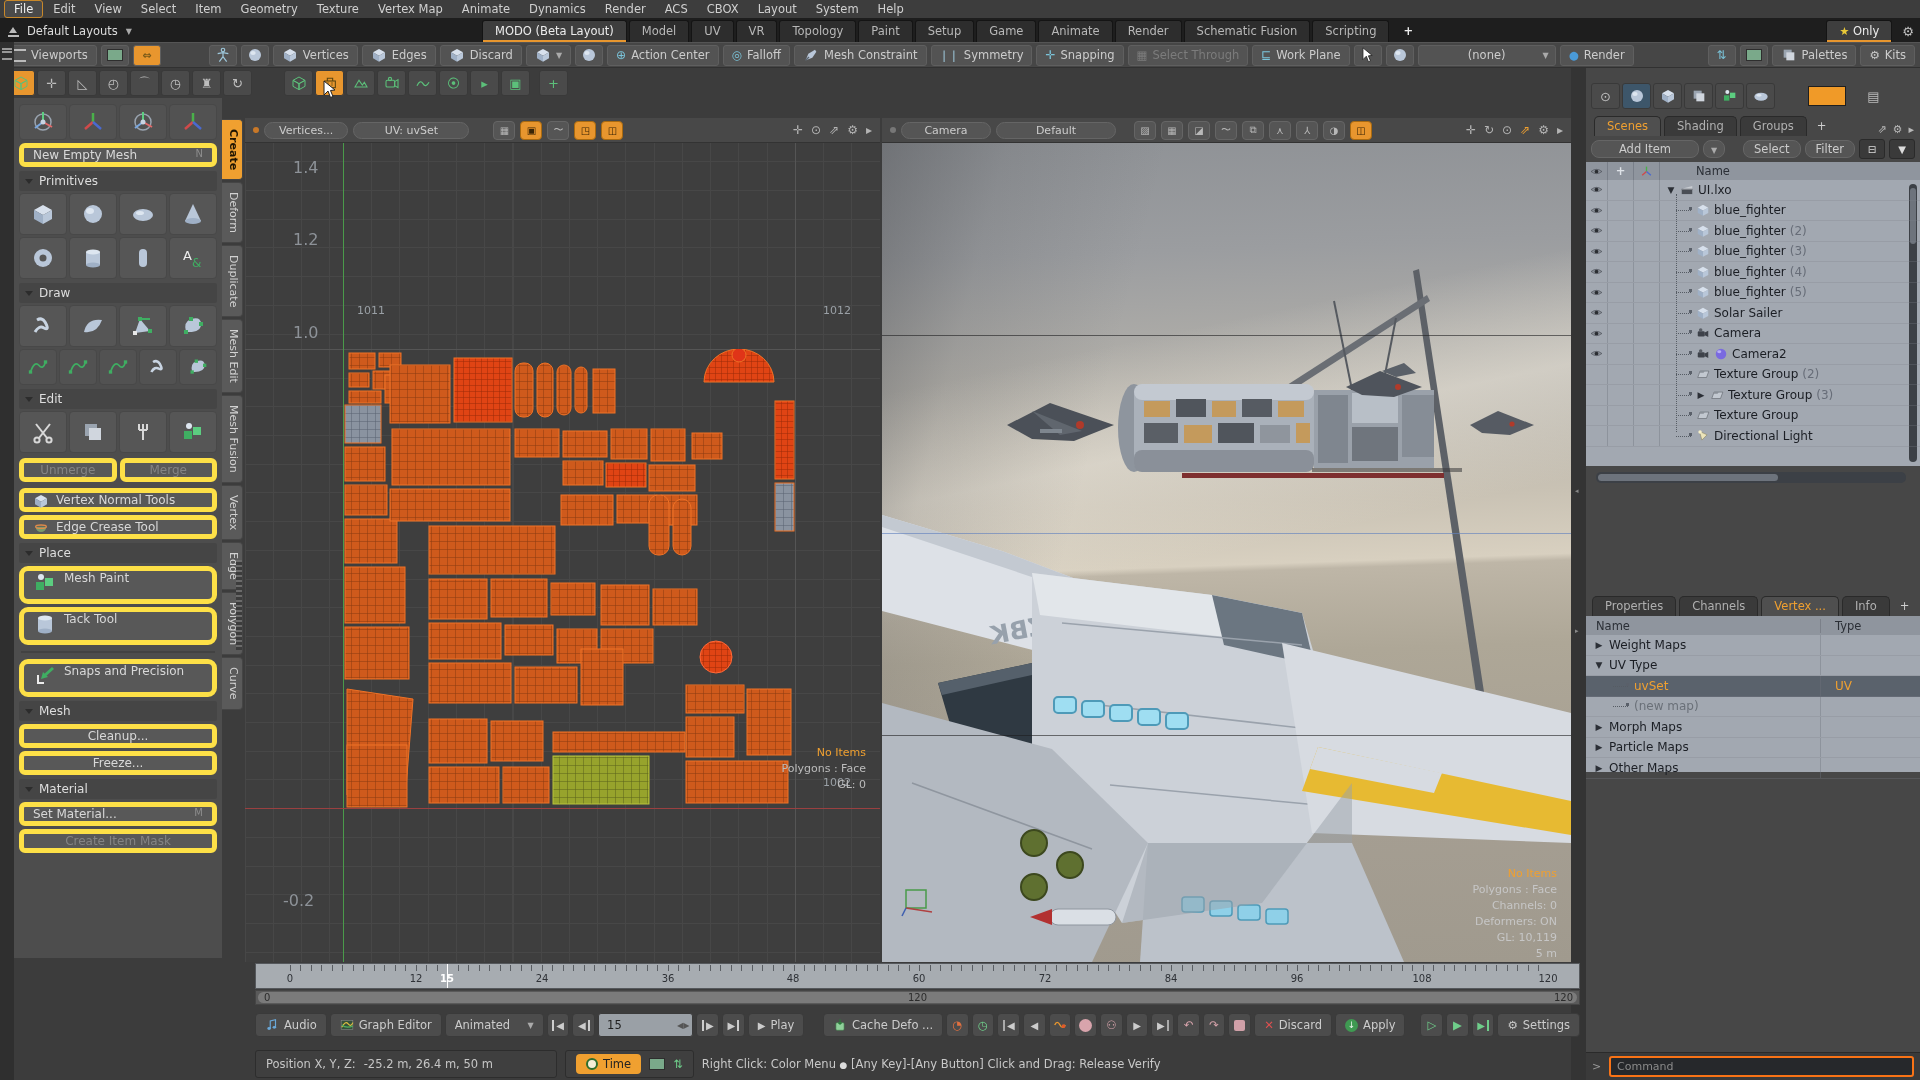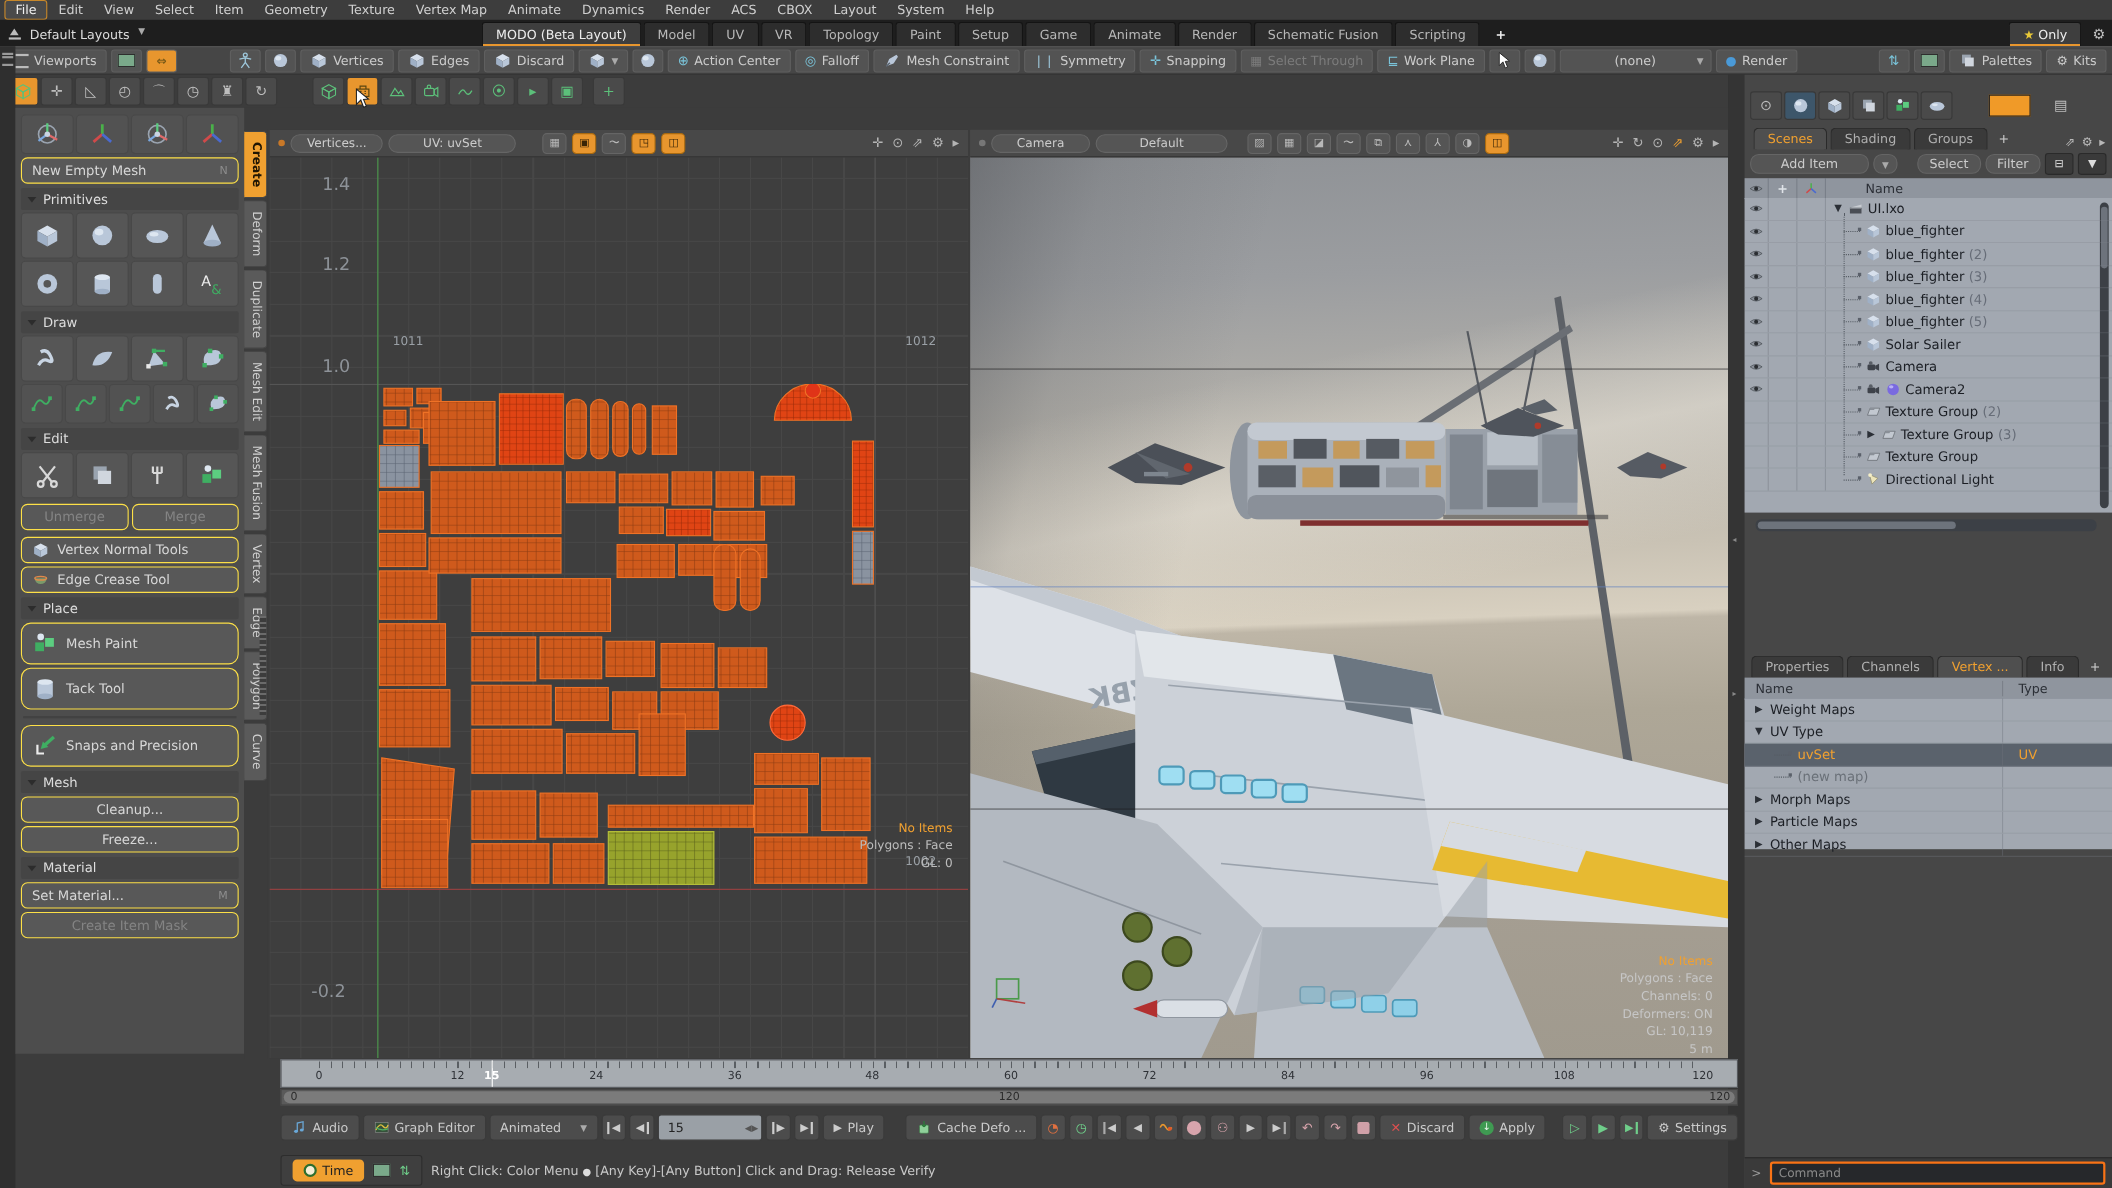--- a/index.html
+++ b/index.html
@@ -11,21 +11,21 @@
 
   
   .menubar{position:absolute;left:0;top:0;width:1920px;height:18px;background:#3d3d3d;
            display:flex;align-items:center;padding:0 4px;box-sizing:border-box;gap:1px}
   .mitem{padding:0 9px;font-size:11.5px;color:#d0d0d0;line-height:16px}
   .mitem.file{border:1px solid #c8882a;border-radius:3px;background:#4a4a4a;color:#f0f0f0}
 
   
   .tabrow{position:absolute;left:0;top:18px;width:1920px;height:24px;background:#1e1e1e;
           display:flex;align-items:flex-end;box-sizing:border-box}
-  .dlwrap{display:flex;gap:8px;width:438px;box-sizing:border-box;padding:0 0 4px 8px;flex:none}
+  .dlwrap{display:flex;align-items:center;gap:8px;width:482px;box-sizing:border-box;padding:0 0 4px 8px;flex:none}
   .ejicon{width:11px;height:10px;border-bottom:2px solid #bbb;position:relative}
   .ejicon::before{content:"";position:absolute;left:1px;bottom:2px;border-left:4px solid transparent;
           border-right:4px solid transparent;border-bottom:6px solid #bbb}
   .dlabel{font-size:11.5px;color:#ddd}
   .caret{font-size:8px;color:#aaa}
   .ltab{background:#2d2d2d;color:#b8b8b8;font-size:11.5px;padding:3px 12px 4px;margin-right:2px;
         border:1px solid #141414;border-bottom:none;border-radius:3px 3px 0 0;white-space:nowrap}
   .ltab.active{background:#3e3e3e;color:#ececec;box-shadow:inset 0 -2px 0 #e8962e}
   .tr-right{margin-left:auto;display:flex;align-items:flex-end;gap:8px;padding-right:6px}
   .star{color:#e8c838;font-size:11px}
@@ -66,21 +66,21 @@
   
   .sidebar{position:absolute;left:14px;top:98px;width:208px;height:860px;background:#4d4d4d;
            padding:4px 5px;box-sizing:border-box}
   .shead{display:flex;align-items:center;gap:6px;background:#454545;border-radius:2px;height:20px;
          padding:0 6px;color:#dedede;font-size:12px;margin:4px 0 2px}
   .tri{width:0;height:0;border-left:4px solid transparent;border-right:4px solid transparent;border-top:5px solid #2c2c2c}
   .irow{display:flex;gap:2px;margin:2px 0}
   .icell{flex:1;height:40px;background:#565656;border:1px solid #484848;border-radius:4px;
          display:flex;align-items:center;justify-content:center}
   .icell.t{height:34px;background:#525252}
-  .sbtn{display:flex;align-items:center;background:#585858;border:1px solid #fde047;border-radius:6px;
+  .sbtn{display:flex;background:#585858;border:5px solid #fde047;border-radius:6px;
         height:24px;padding:0 9px;margin:3px 0;color:#d8d8d8;font-size:12px;gap:7px;box-sizing:border-box}
   .sbtn.center{justify-content:center}
   .sbtn .key{margin-left:auto;color:#8d8d8d;font-size:10px}
   .sbtn.tall{height:38px;border-radius:9px}
   .sbtn.dis{color:#848484}
   .halfrow{display:flex;gap:3px}.halfrow .sbtn{flex:1;justify-content:center}
   .divline{height:2px;background:#424242;margin:6px 2px}
 
   
   .sidetabs{position:absolute;left:222px;top:118px;width:21px;height:844px;background:#3c3c3c;
@@ -1606,20 +1606,24 @@
   <span class="pbtn sq">
         <span class="gr skipR" style="border-color:#6fce8a">▶</span>
       </span>
   <span class="pbtn">
         <span>⚙</span>
         <span>Settings</span>
       </span>
 </div>
 
 <div class="statusbar">
+  <span class="sseg" style="width:280px">
+    <span>Position X, Y, Z:</span>
+    <span>-25.2 m, 26.4 m, 50 m</span>
+  </span>
   <span class="sseg">
     <span class="timebtn">
           <span class="clock"></span>
           <span>Time</span>
         </span>
     <span class="monicon"></span>
     <span class="gr">⇅</span>
   </span>
   <span class="hinttxt">
     <span>Right Click: Color Menu</span> <span class="bullet">●</span>  <span>[Any Key]-[Any Button] Click and Drag: Release Verify</span>

